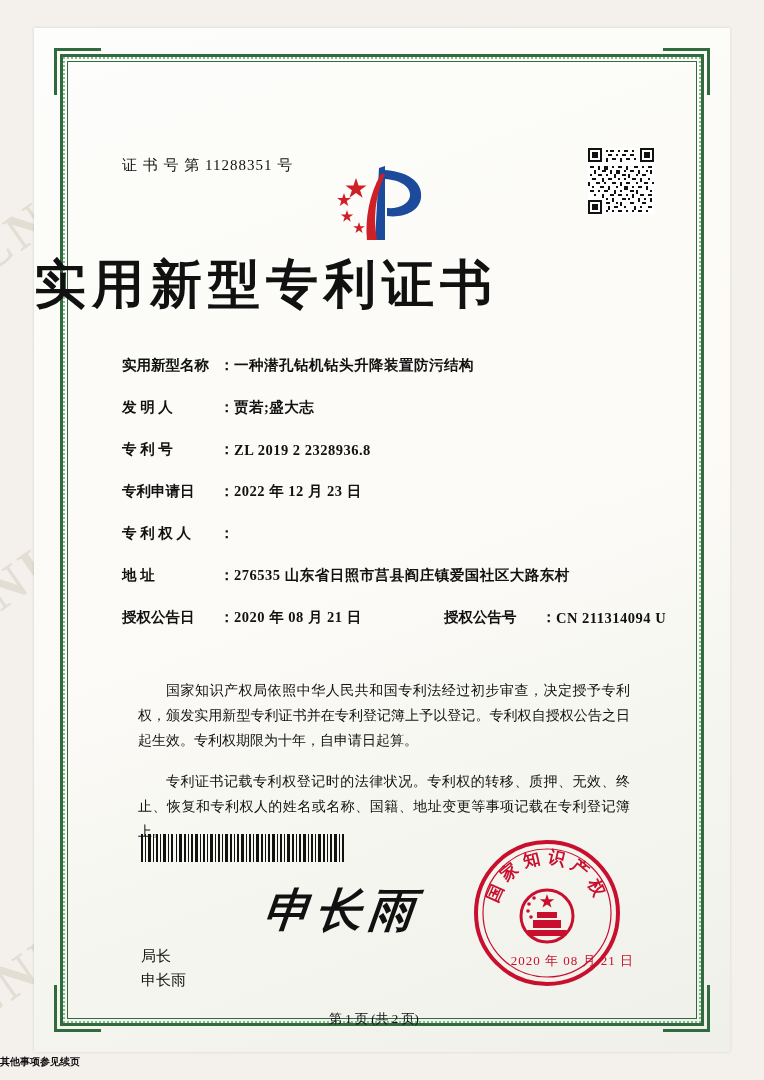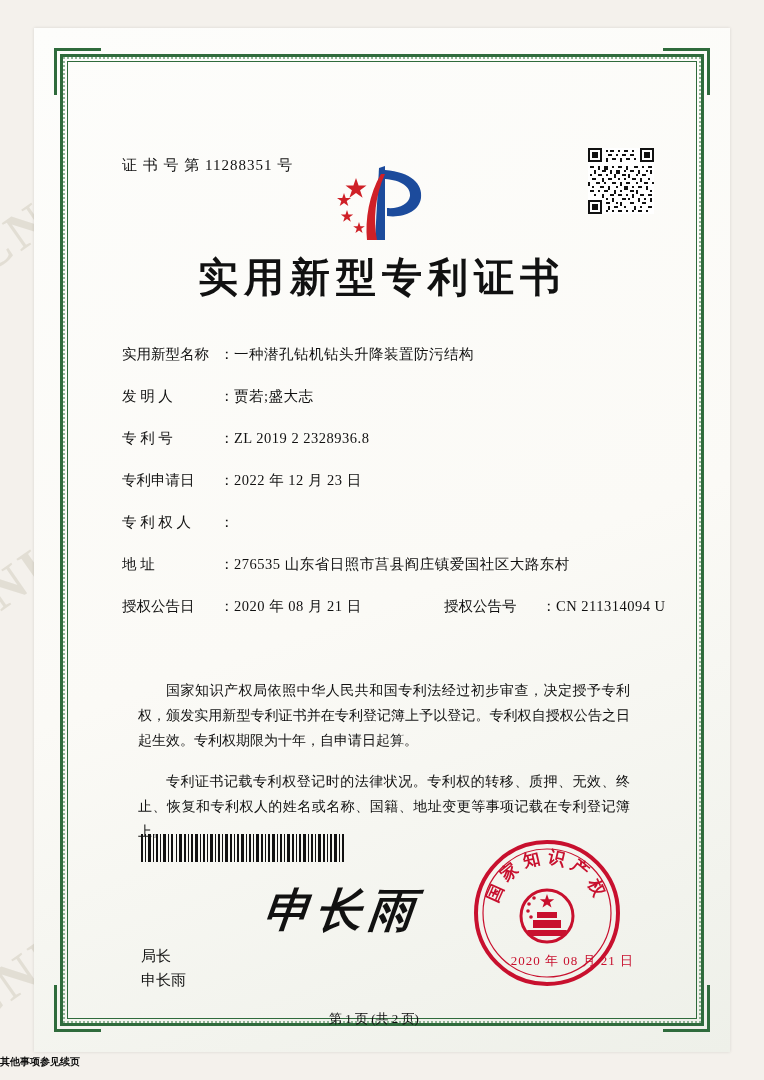--- a/index.html
+++ b/index.html
@@ -80,30 +80,30 @@
     position:absolute;right:76px;top:120px;
     width:66px;height:66px;
   }
   .logo{
     position:absolute;left:50%;top:132px;
     transform:translateX(-50%);
     width:150px;height:86px;
   }
   .title{
     position:absolute;left:0;right:0;top:222px;
-    text-align:center;
-    font-size:40px;font-weight:bold;letter-spacing:6px;
+    text-align:left;
+    font-size:52px;font-weight:bold;letter-spacing:6px;
     color:#111;
     font-family:Liberation Mono, monospace;
   }
   .fields{
     position:absolute;left:88px;top:305px;right:80px;
     font-size:14.5px;color:#111;
   }
-  .frow{height:42px;display:flex;align-items:center;}
+  .frow{height:42px;display:flex;align-items:flex-end;font-weight:bold;}
   .flabel{
     width:112px;flex:none;
     display:flex;justify-content:space-between;
     letter-spacing:0px;
   }
   .flabel span{display:inline-block;}
   .fvalue{flex:1;letter-spacing:.5px;}
   .frow.dual .fvalue{flex:none;width:210px;}
   .flabel2{width:112px;flex:none;display:flex;justify-content:space-between;}
 

